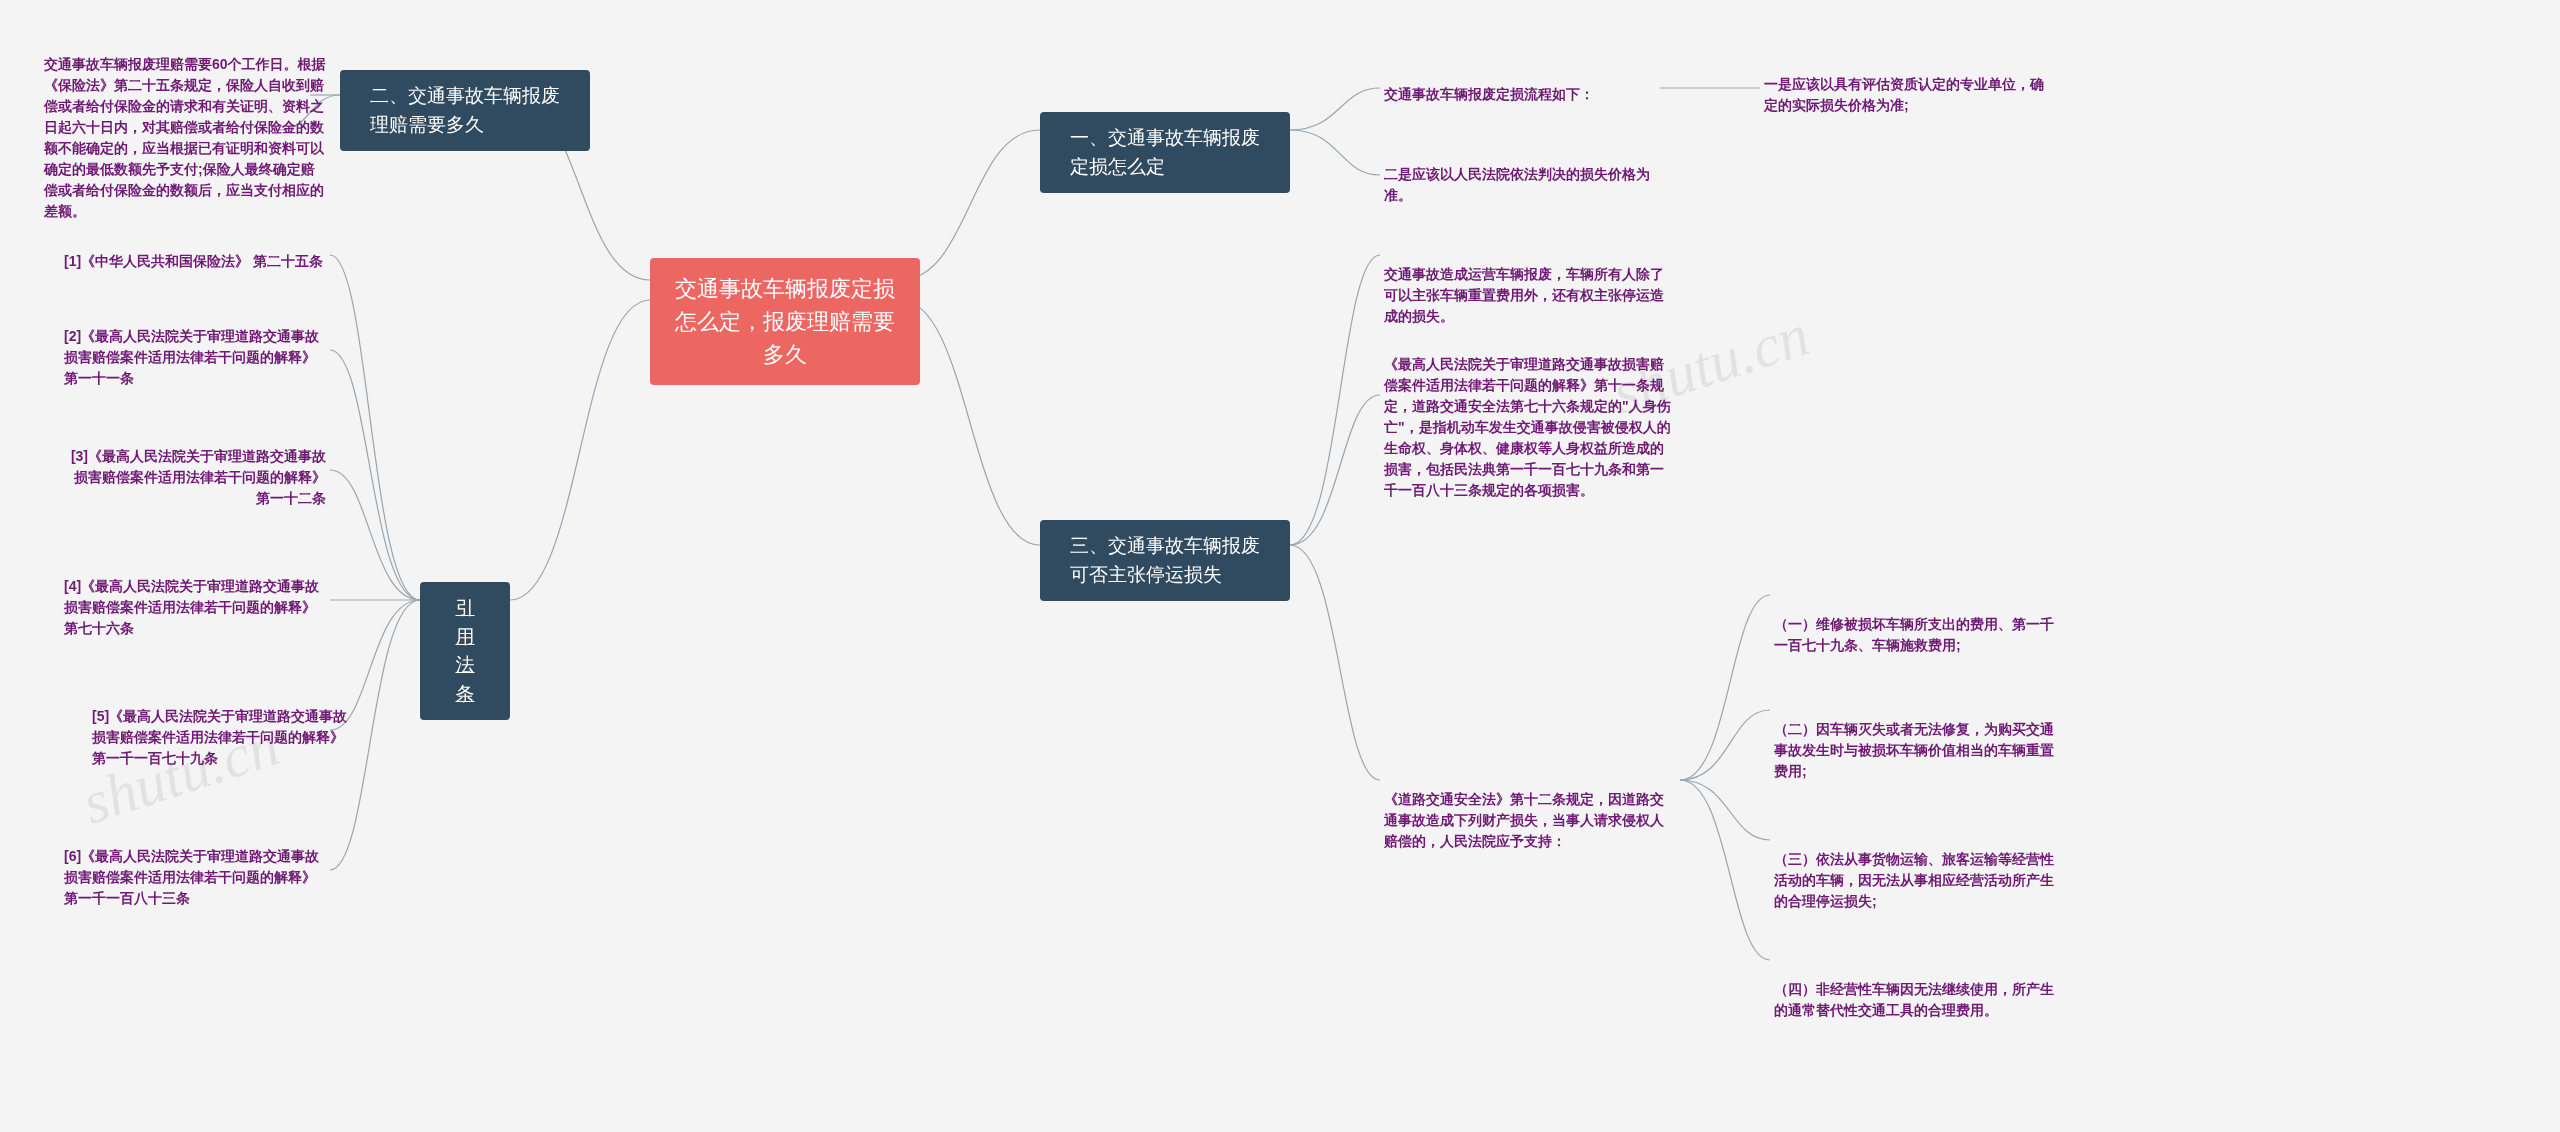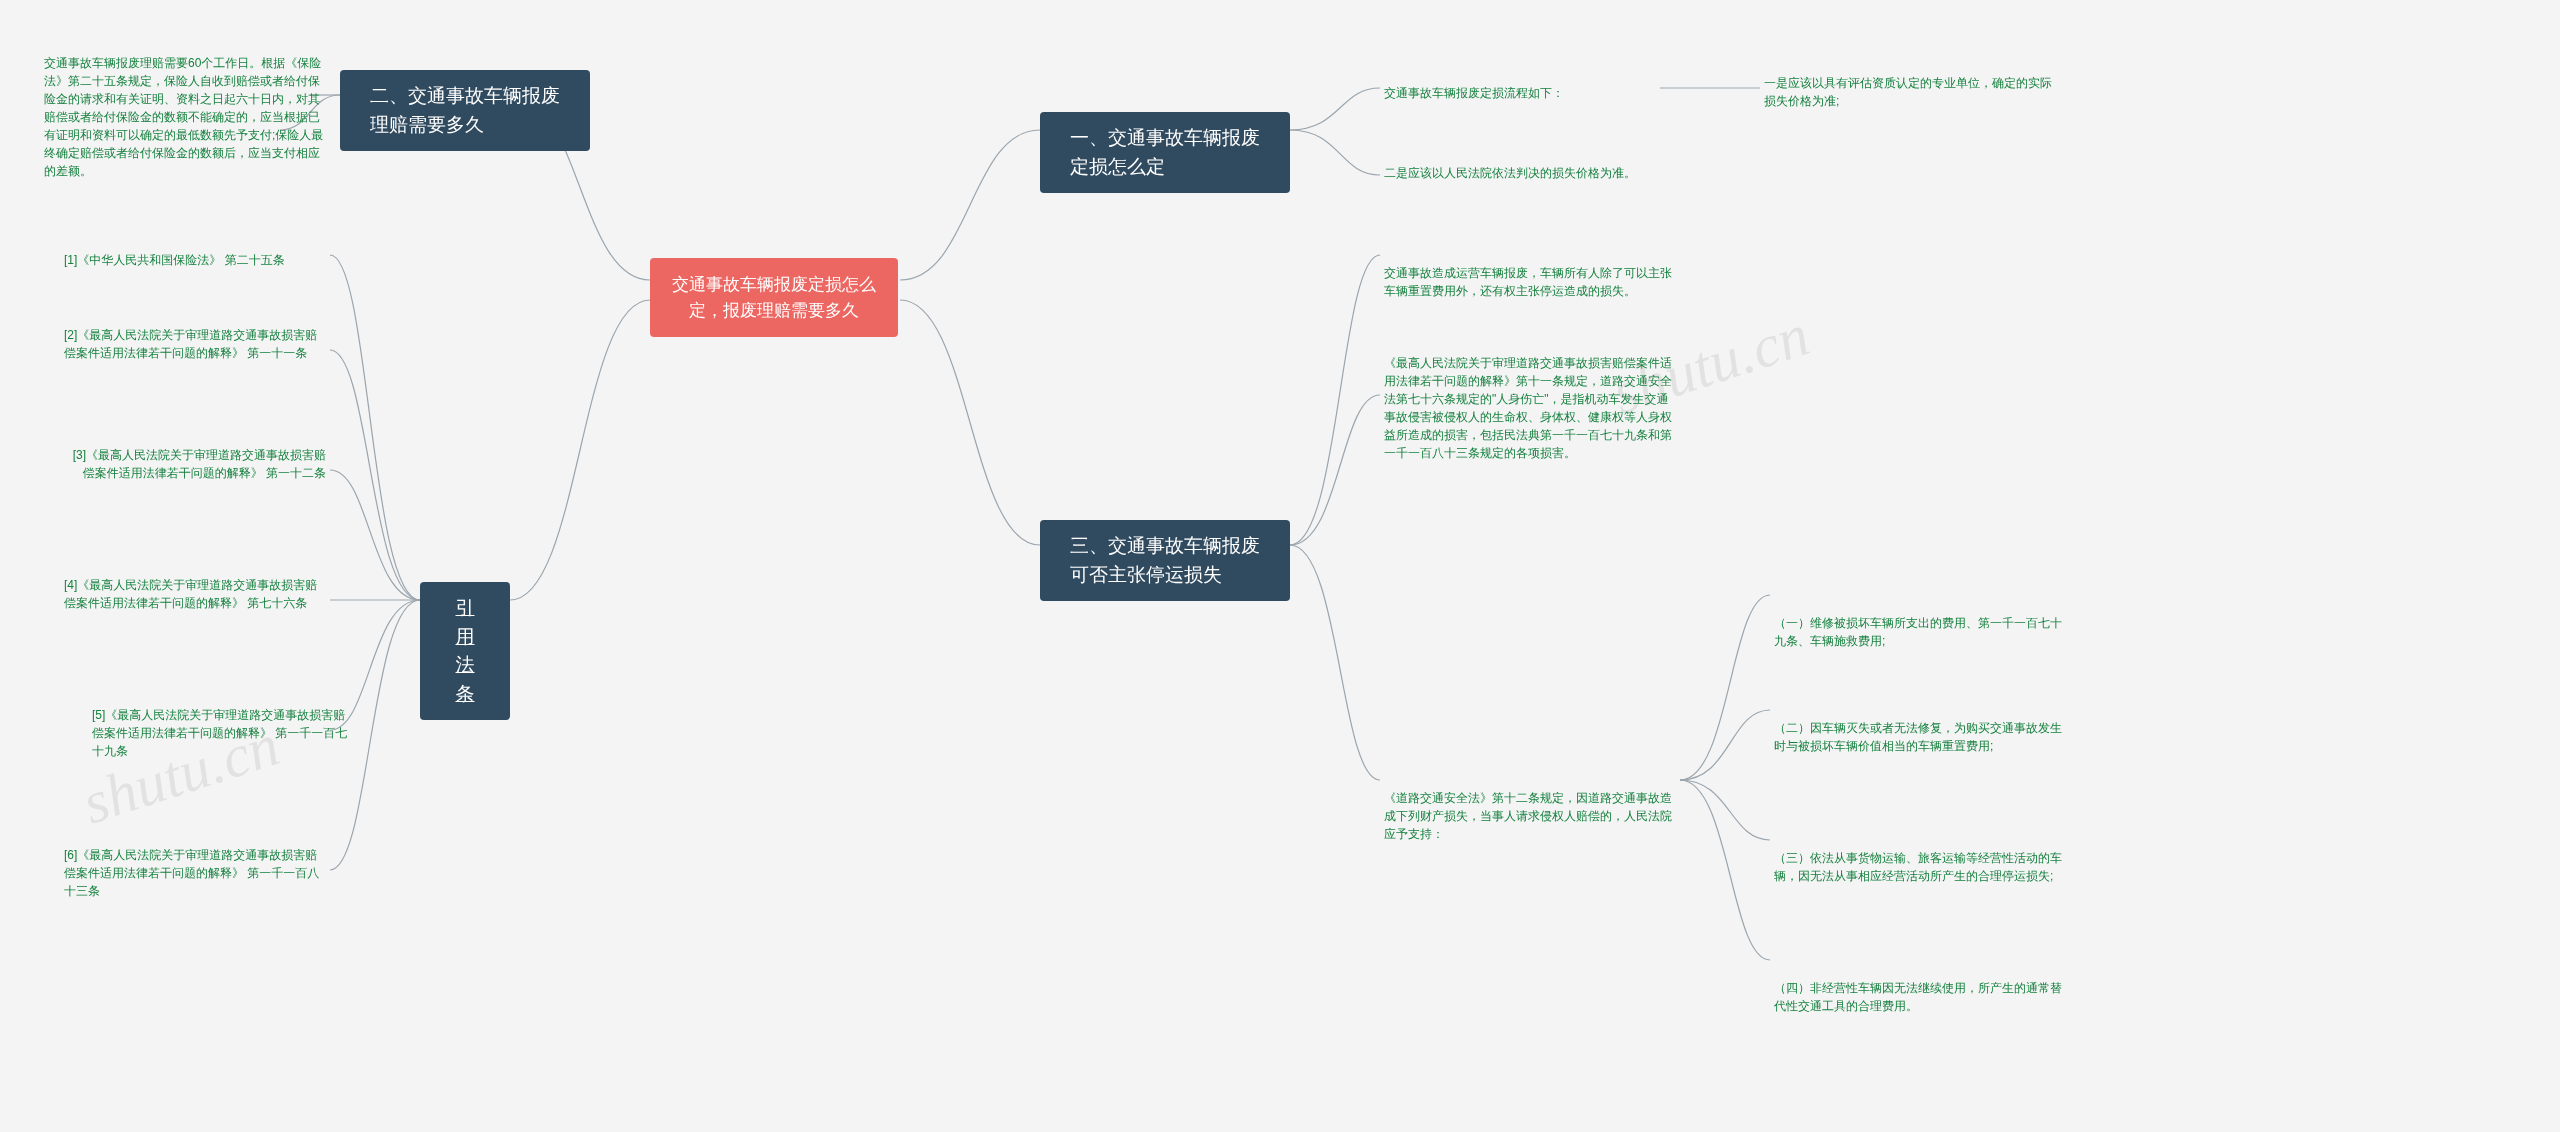--- a/index.html
+++ b/index.html
@@ -15,39 +15,40 @@
   }
   .node {
     position: absolute;
     padding: 10px 14px;
     border-radius: 4px;
     line-height: 1.5;
   }
   .root-node {
     background: #ec6762;
     color: #fff;
-    font-size: 17px;
+    font-size: 22px;
     text-align: center;
     font-weight: 500;
-    width: 248px;
+    width: 270px;
     padding: 14px 16px;
   }
   .branch-node {
     background: #304a5f;
     color: #fff;
     font-size: 19px;
     width: 250px;
     padding: 12px 30px;
   }
   .leaf-node {
-    color: #15803d;
-    font-size: 12px;
+    color: #701a75;
+    font-size: 14px;
     width: 280px;
     background: transparent;
     padding: 6px 4px;
+    font-weight: bold;
   }
   .leaf-wide { width: 300px; margin-top: 33px; }
   svg.connectors {
     position: absolute;
     top: 0; left: 0;
     width: 2560px; height: 1132px;
     pointer-events: none;
   }
   svg.connectors path {
     stroke: #9aa5ad;

